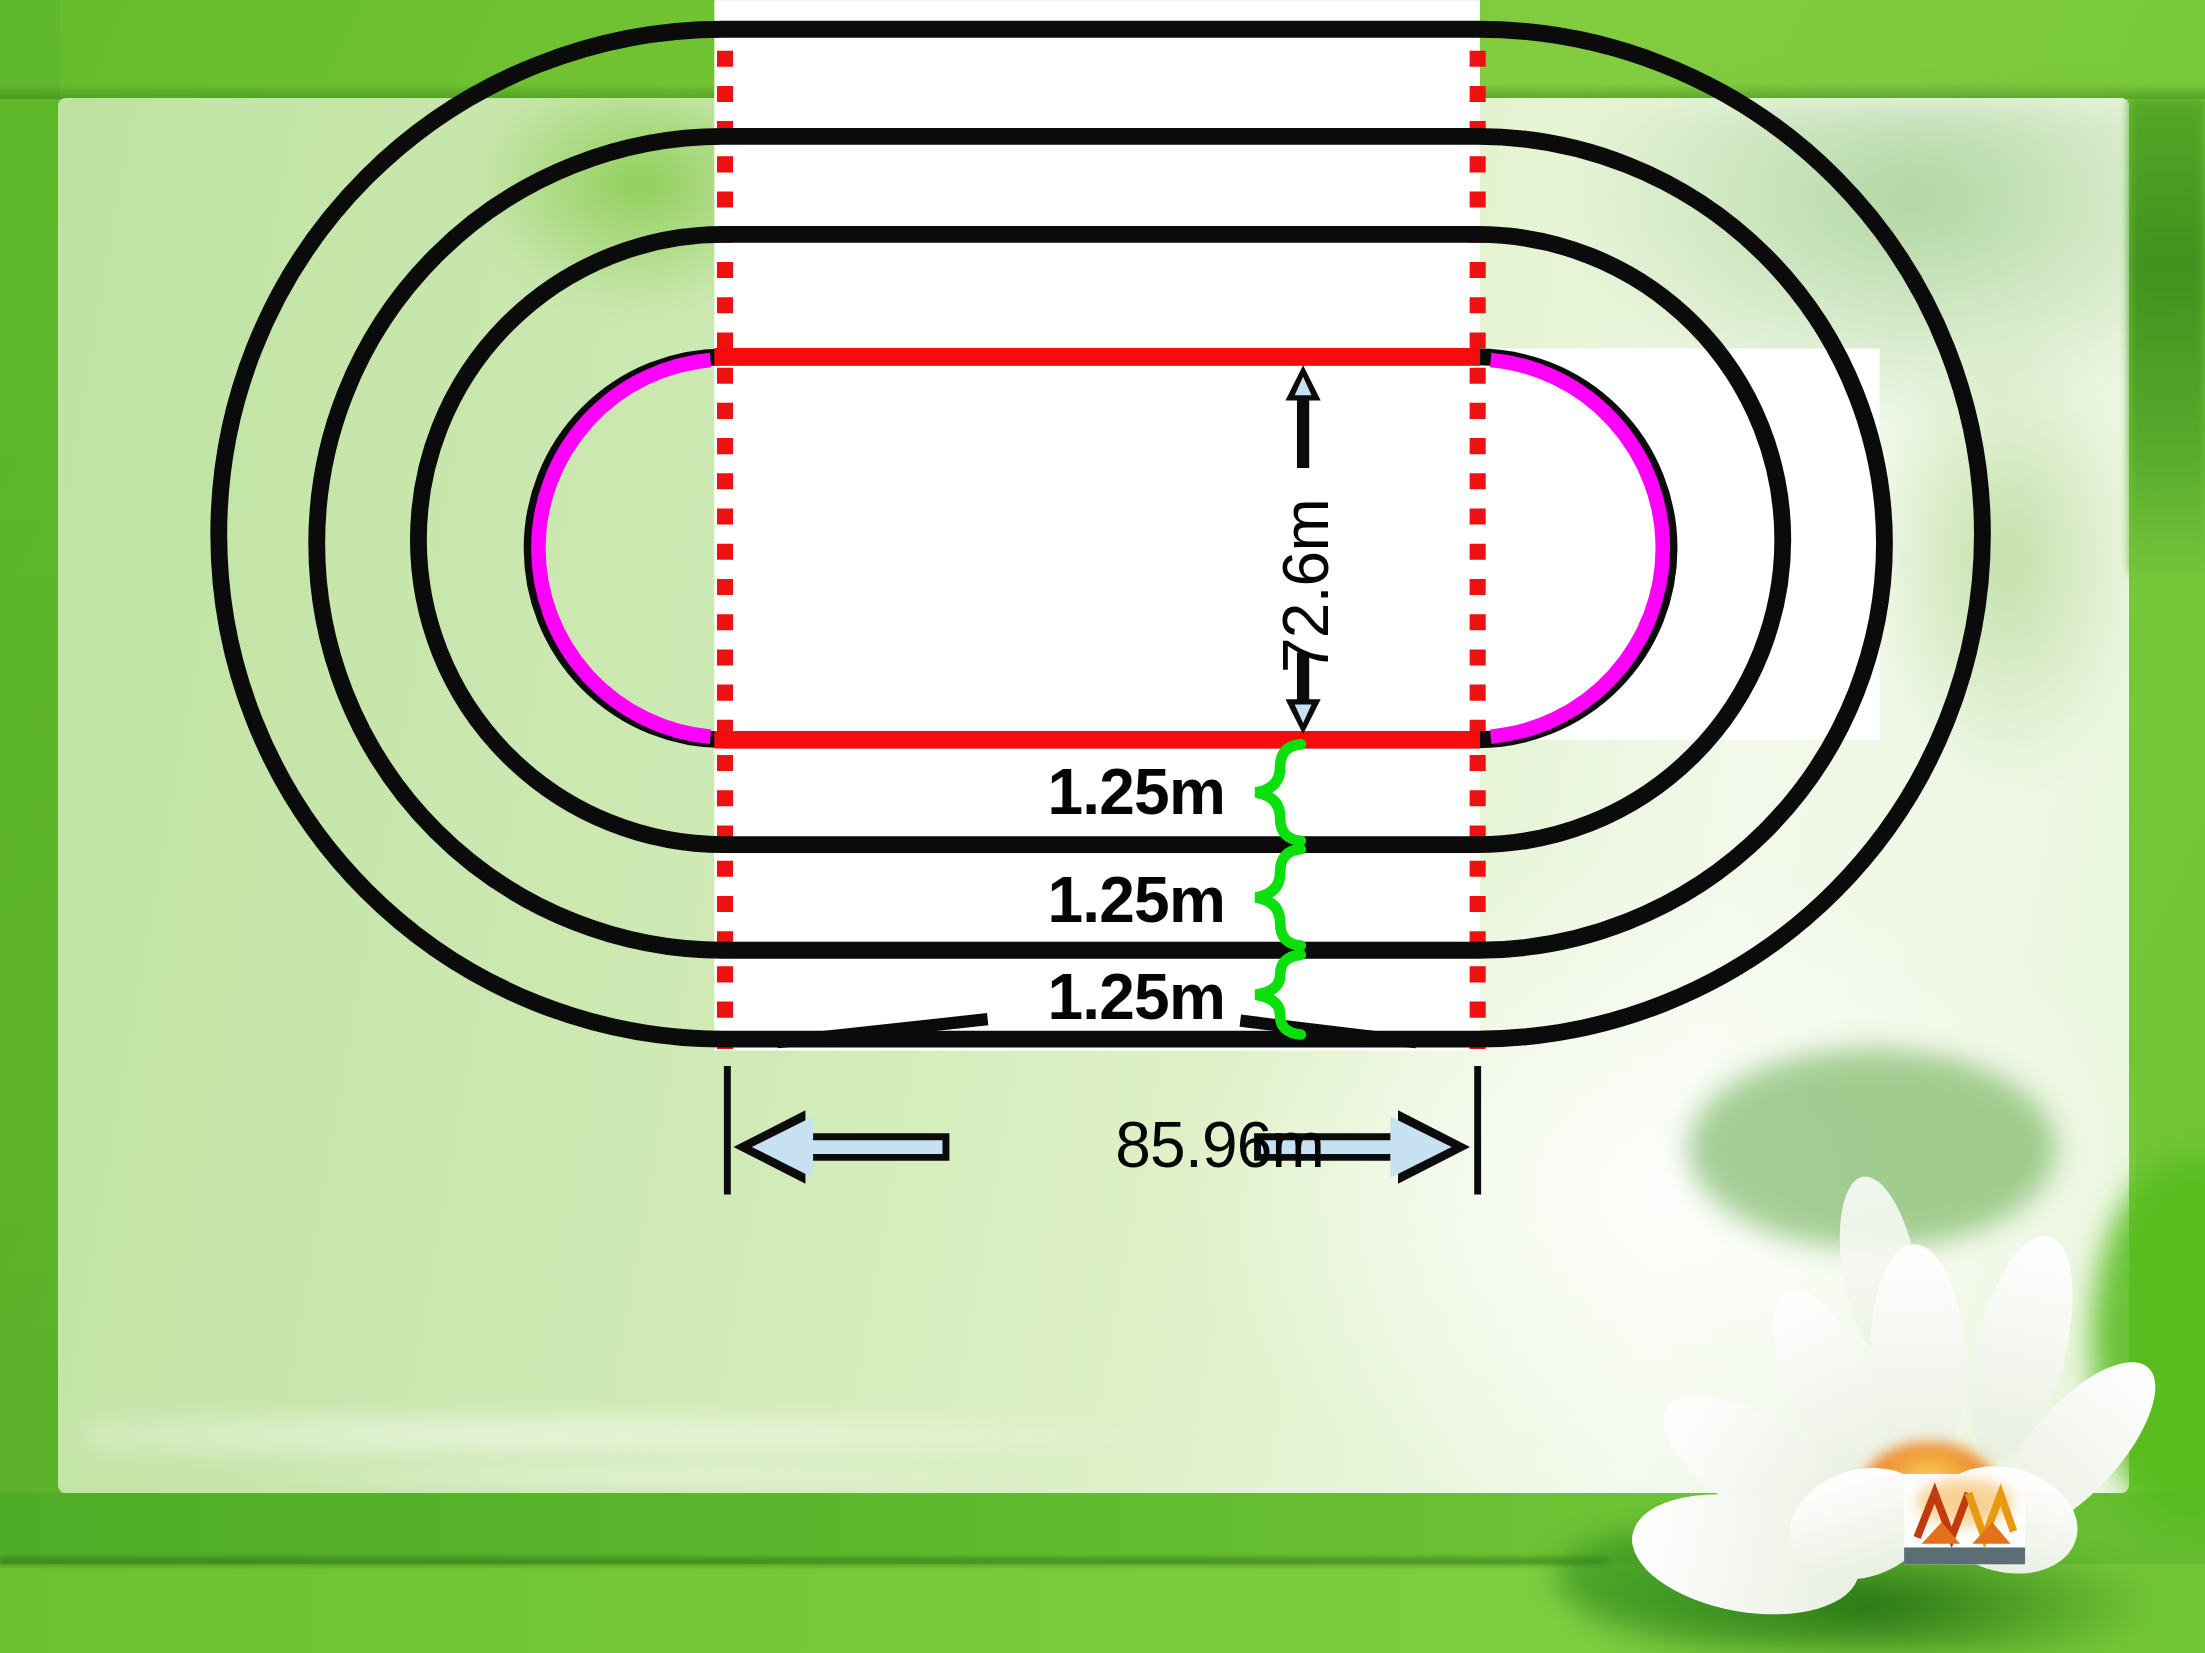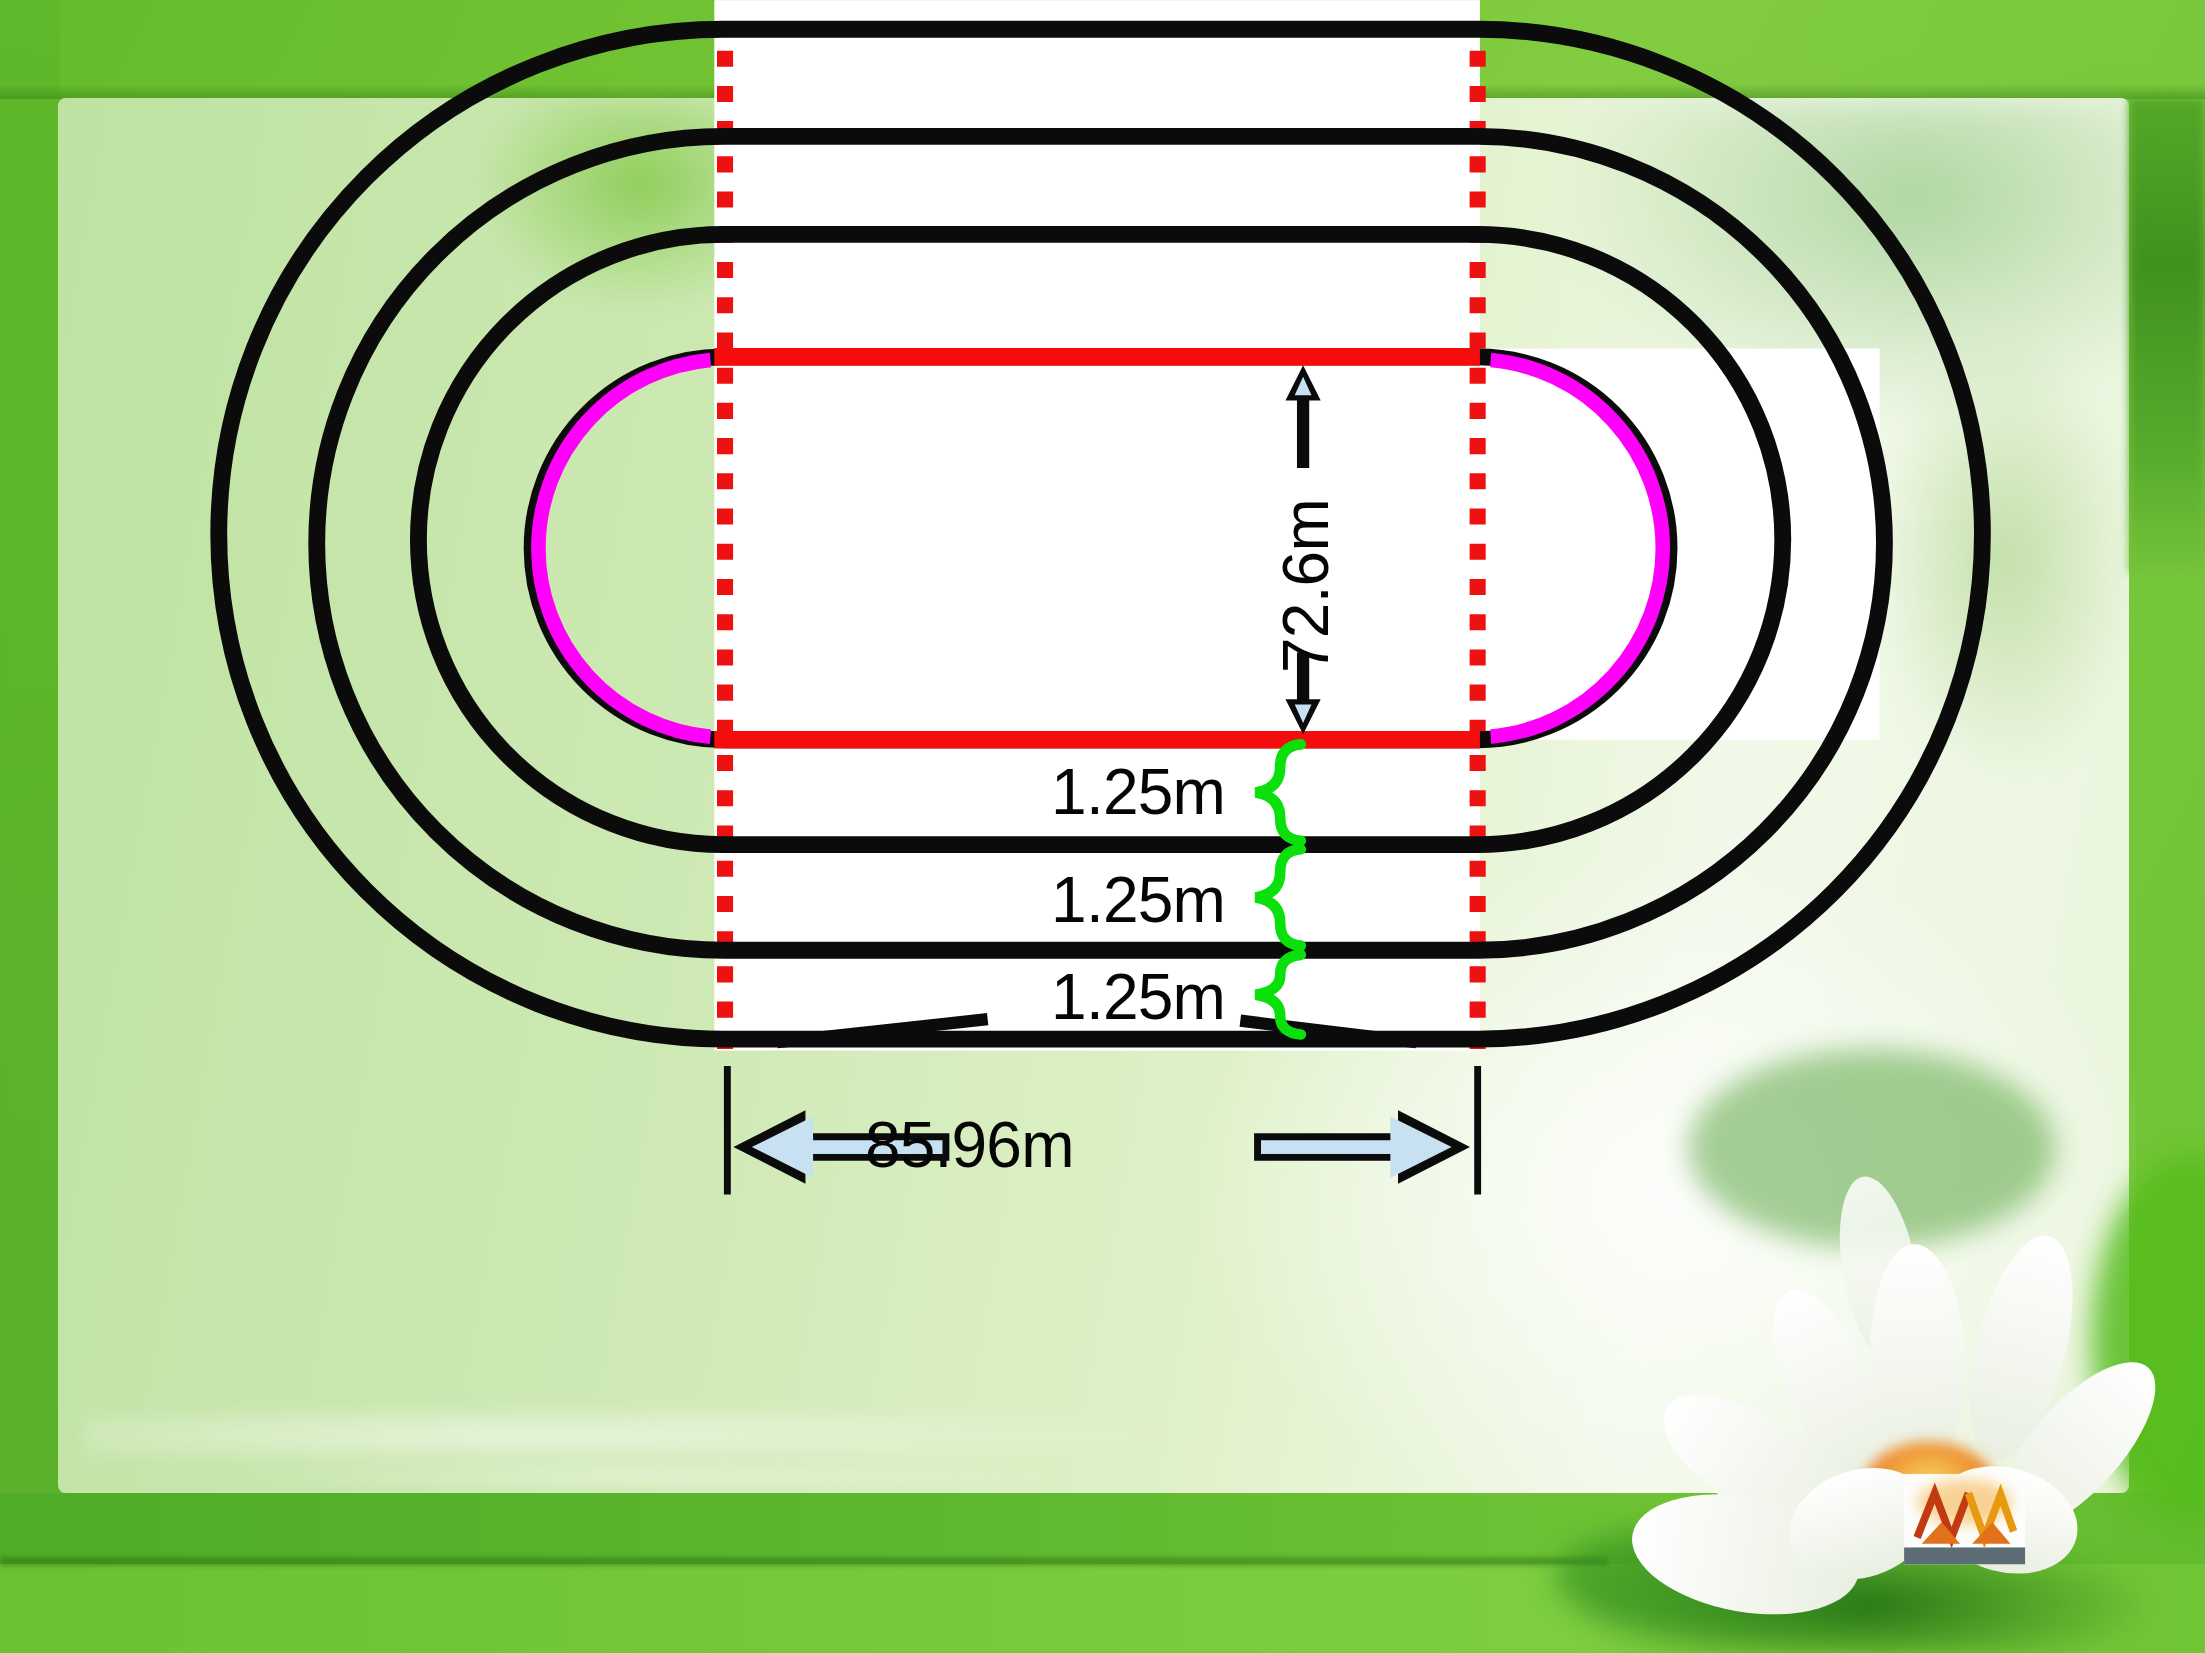--- a/index.html
+++ b/index.html
@@ -85,25 +85,25 @@
   svg.diagram { position:absolute; left:0; top:0; width:2205px; height:1654px; }
 
   
   .dim-label {
     position:absolute;
     font-family:"Liberation Sans", sans-serif;
     font-size:64px; letter-spacing:-0.8px; line-height:64px;
     color:var(--label_black,#050505);
     white-space:nowrap;
   }
-  .lane-label { width:352px; left:873px; text-align:right; }
+  .lane-label { width:352px; left:873px; text-align:right;font-weight:bold; }
   #label-lane-1 { top:760px; }
   #label-lane-2 { top:868px; }
   #label-lane-3 { top:965px; }
-  #label-length { left:865px; top:1113px; width:459px; text-align:left; }
+  #label-length { left:865px; top:1113px; width:459px; text-align:right; }
   #label-width  {
     left:1076px; top:554px; width:459px; height:64px; text-align:center;
     transform:rotate(-90deg);
   }
 </style>
 </head>
 <body>
 
 <div class="stage">
 

